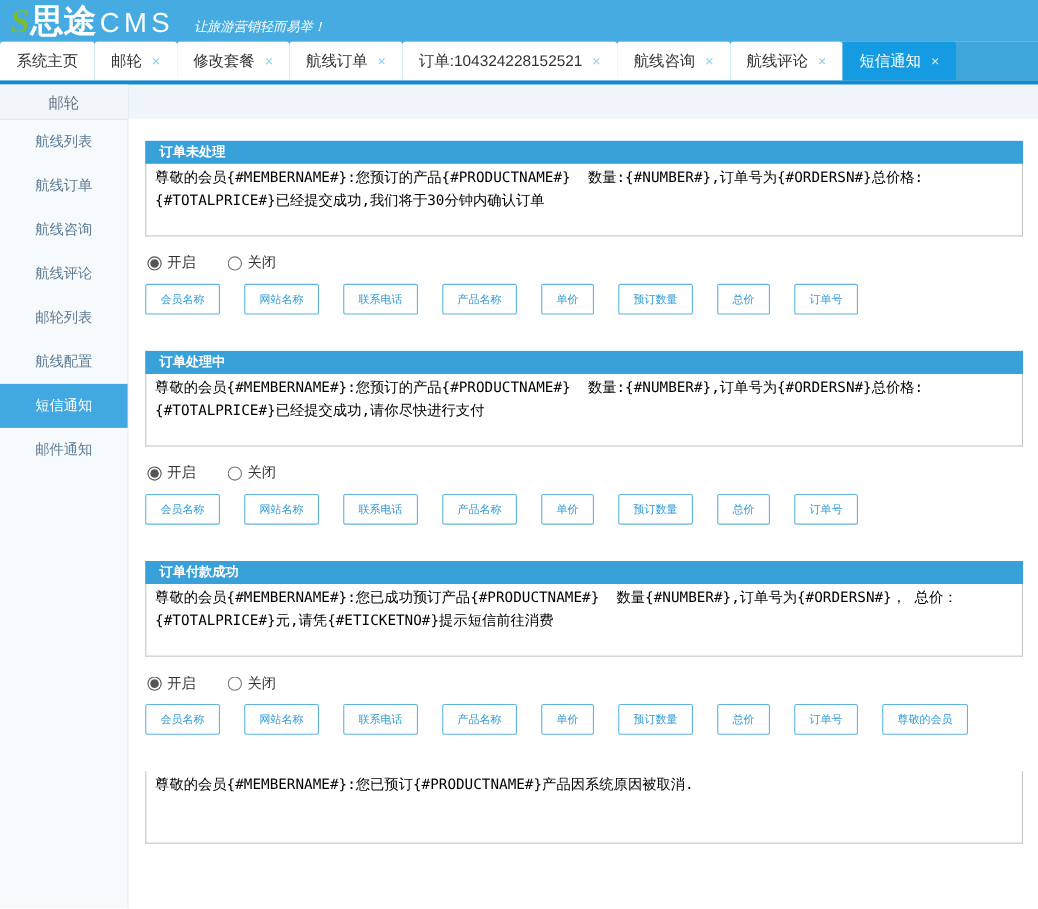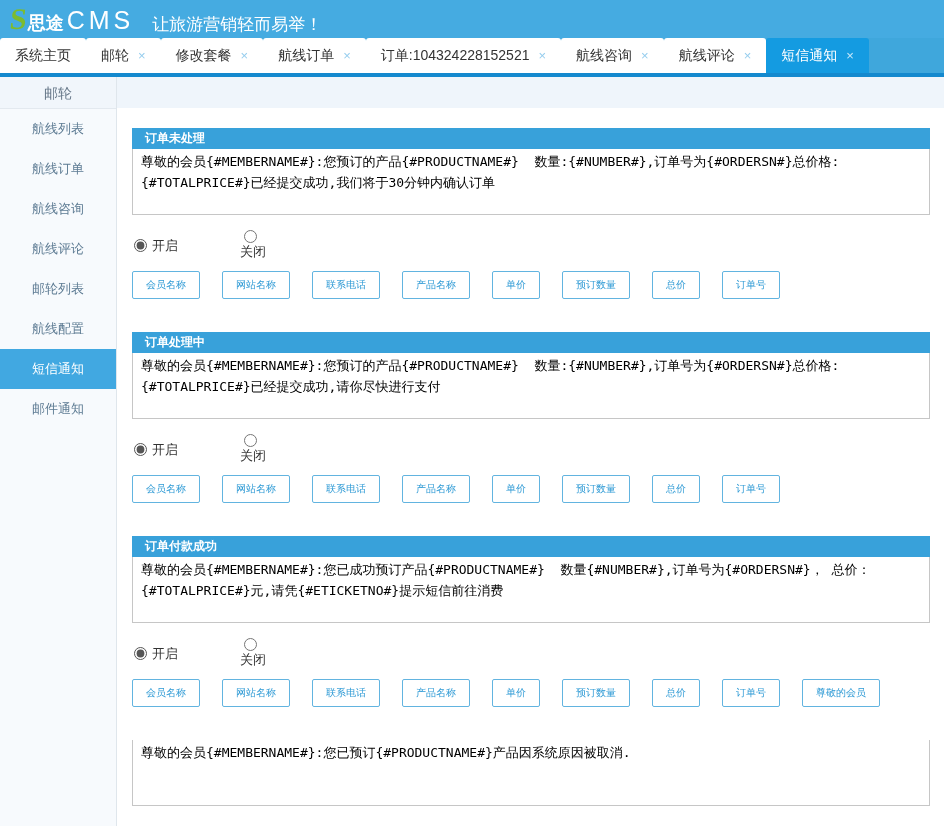--- a/index.html
+++ b/index.html
@@ -3,23 +3,23 @@
 <meta charset="utf-8">
 <style>
   * { margin:0; padding:0; box-sizing:border-box; }
   html,body { width:944px; height:826px; overflow:hidden; background:#fff;
     font-family:"Liberation Sans","DejaVu Sans",sans-serif; }
 
   
   .topbar { height:38px; background:#45ABE1; display:flex; align-items:center; padding-left:10px; }
   .logo { display:flex; align-items:baseline; }
   .logo-s { color:#7CBB2F; font-family:"Liberation Serif",serif; font-weight:bold; font-size:30px; line-height:30px; transform:skewX(-6deg); }
-  .logo-cn { color:#fff; font-size:18px; font-weight:bold; margin-left:1px; }
+  .logo-cn { color:#fff; font-size:30px; font-weight:bold; margin-left:1px; }
   .logo-en { color:#fff; font-size:25px; font-weight:normal; letter-spacing:4px; margin-left:3px; }
-  .tagline { color:#fff; font-size:17px; margin-left:18px; padding-top:10px; }
+  .tagline { color:#fff; font-size:12px; margin-left:18px; padding-top:10px;font-style:italic; }
 
   
   .tabbar { height:35px; background:#3FA7DC; display:flex; align-items:stretch; }
   .tab { background:#fff; color:#333; border-radius:3px 3px 0 0; margin-right:0;
          display:flex; align-items:center; padding:0 15px; font-size:14px; cursor:pointer; white-space:nowrap; }
   .tab-close { color:#95CDEE; font-size:13px; margin-left:9px; cursor:pointer; }
   .tab.active { background:#149BE1; color:#fff; }
   .tab.active .tab-close { color:#C9E9FA; }
   .strip { height:4px; background:#1489CE; }
 
@@ -34,23 +34,23 @@
   .content { flex:1; background:#EFF5FB; }
   .panel { margin-top:31px; background:#fff; height:calc(100% - 31px); padding:20px 14px 12px 15px; overflow:hidden; }
 
   
   .section { margin-bottom:33px; }
   .sec-header { background:#38A1DA; color:#fff; font-size:12px; font-weight:bold;
                 height:21px; line-height:21px; padding-left:13px; }
   .sec-text { display:block; width:100%; height:66px; border:1px solid #C6C6C6; border-top:none;
               padding:3px 8px; resize:none; font-family:"DejaVu Sans Mono",monospace;
               font-size:13px; line-height:1.6; color:#000; outline:none; }
-  .radio-row { margin:15px 0 0 2px; display:flex; font-size:13px; color:#333;gap:33px; }
+  .radio-row { margin:15px 0 0 2px; display:flex; font-size:13px; color:#333; }
   .radio-row label { display:flex; align-items:center; cursor:pointer; }
-  .radio-row label + label { margin-left:29px;flex-direction:column; }
+  .radio-row label + label { margin-left:29px; }
   .radio-row input { width:13px; height:13px; margin-right:5px; accent-color:#555; }
   .fields { margin-top:10px; }
   .fields button { margin-right:22px; padding:6px 13px; font-size:10px; color:#2E9AD5;
                    background:#fff; border:1px solid #62B4E0; border-radius:2px; cursor:pointer; }
 </style>
 </head>
 <body>
 
 <div class="topbar">
   <div class="logo">

